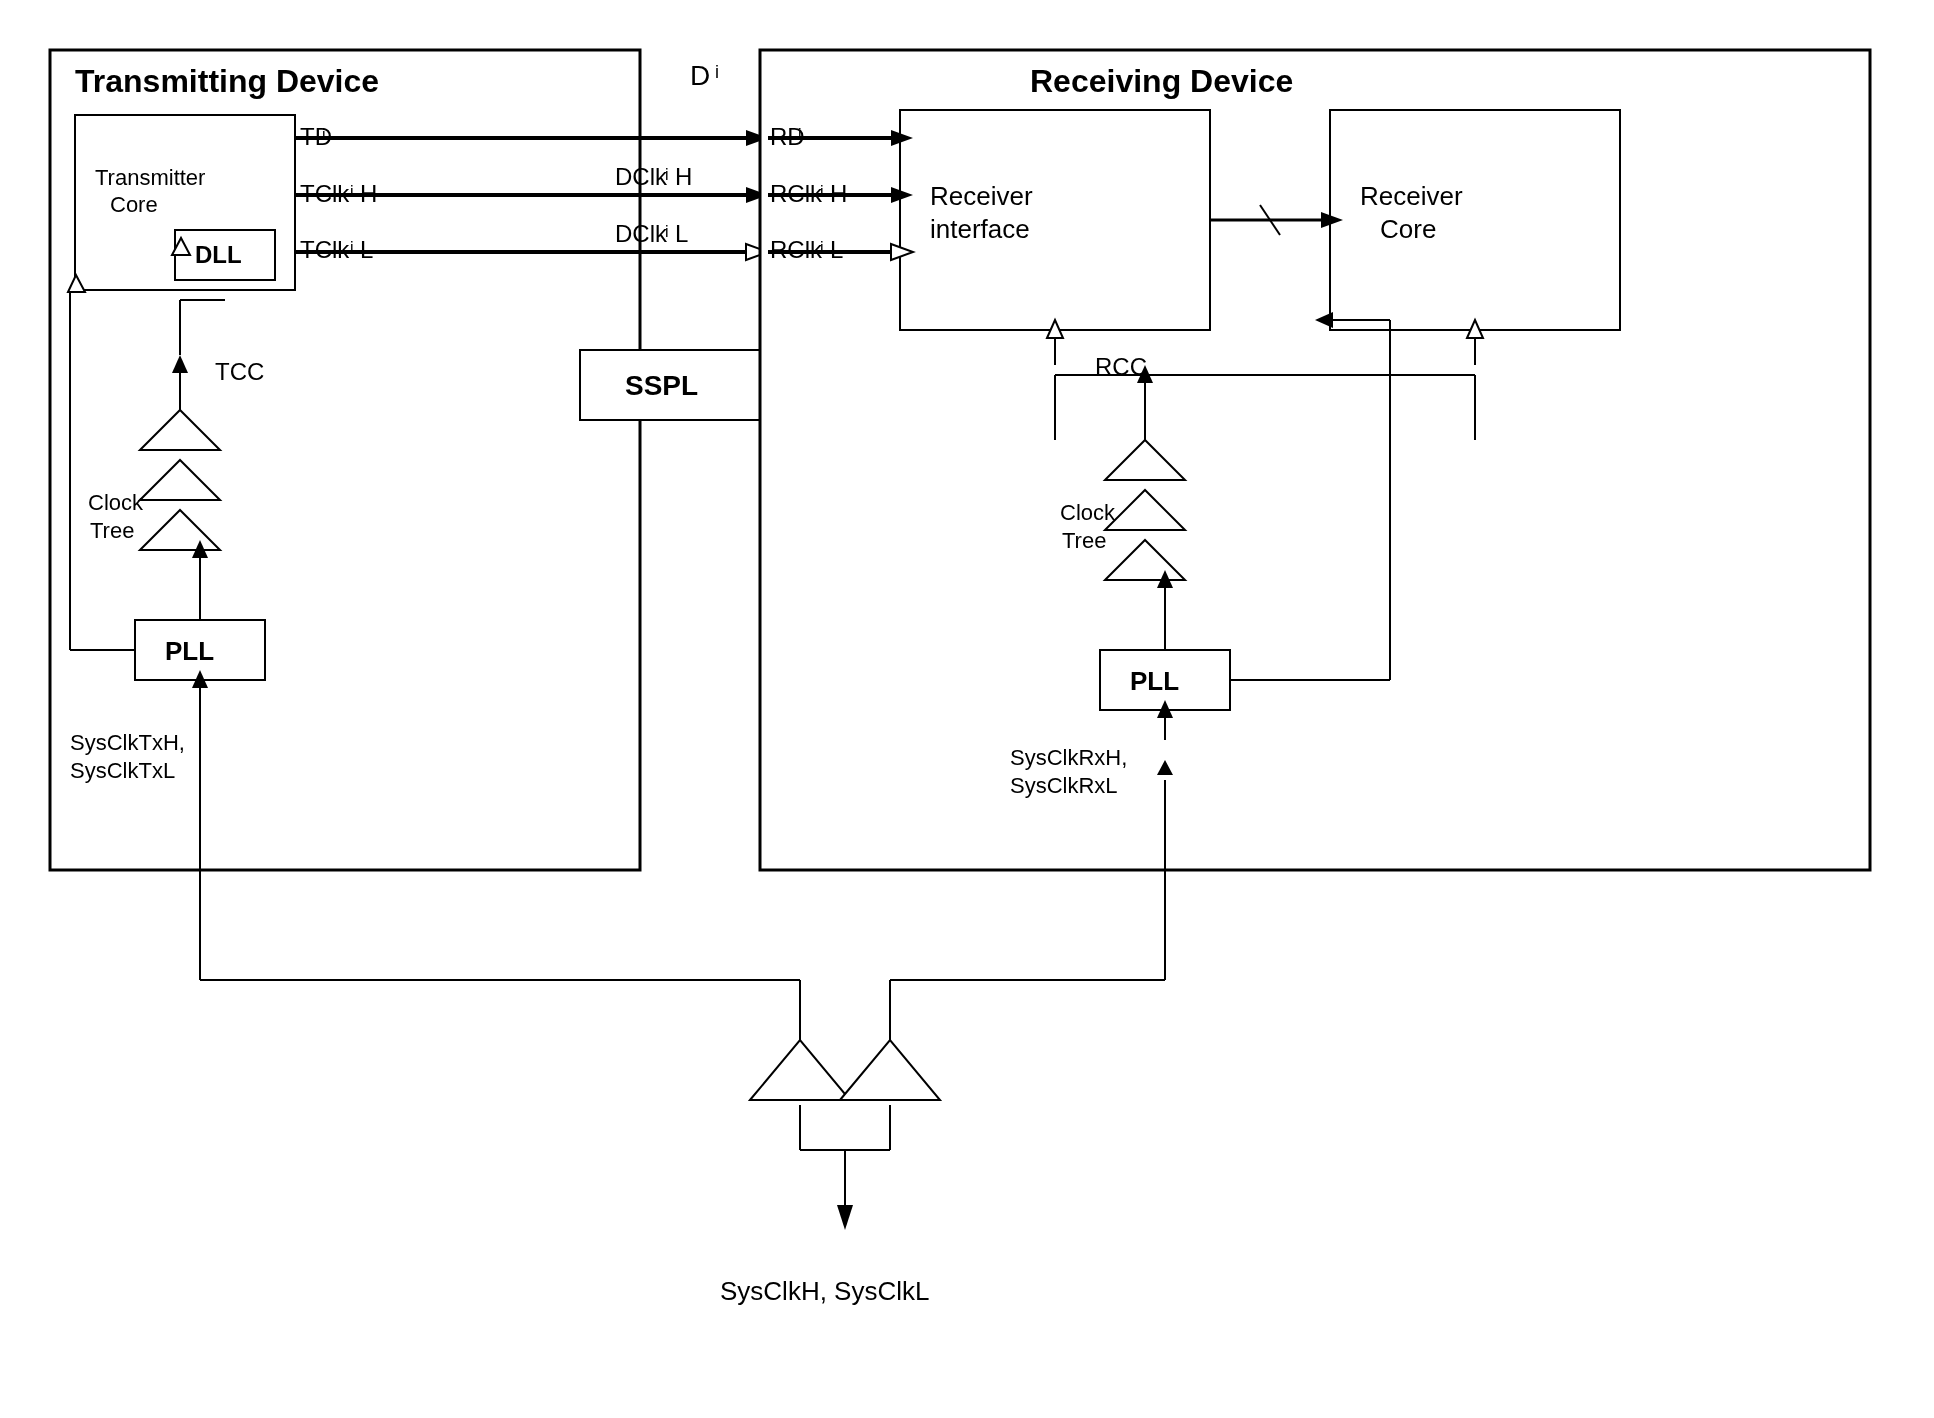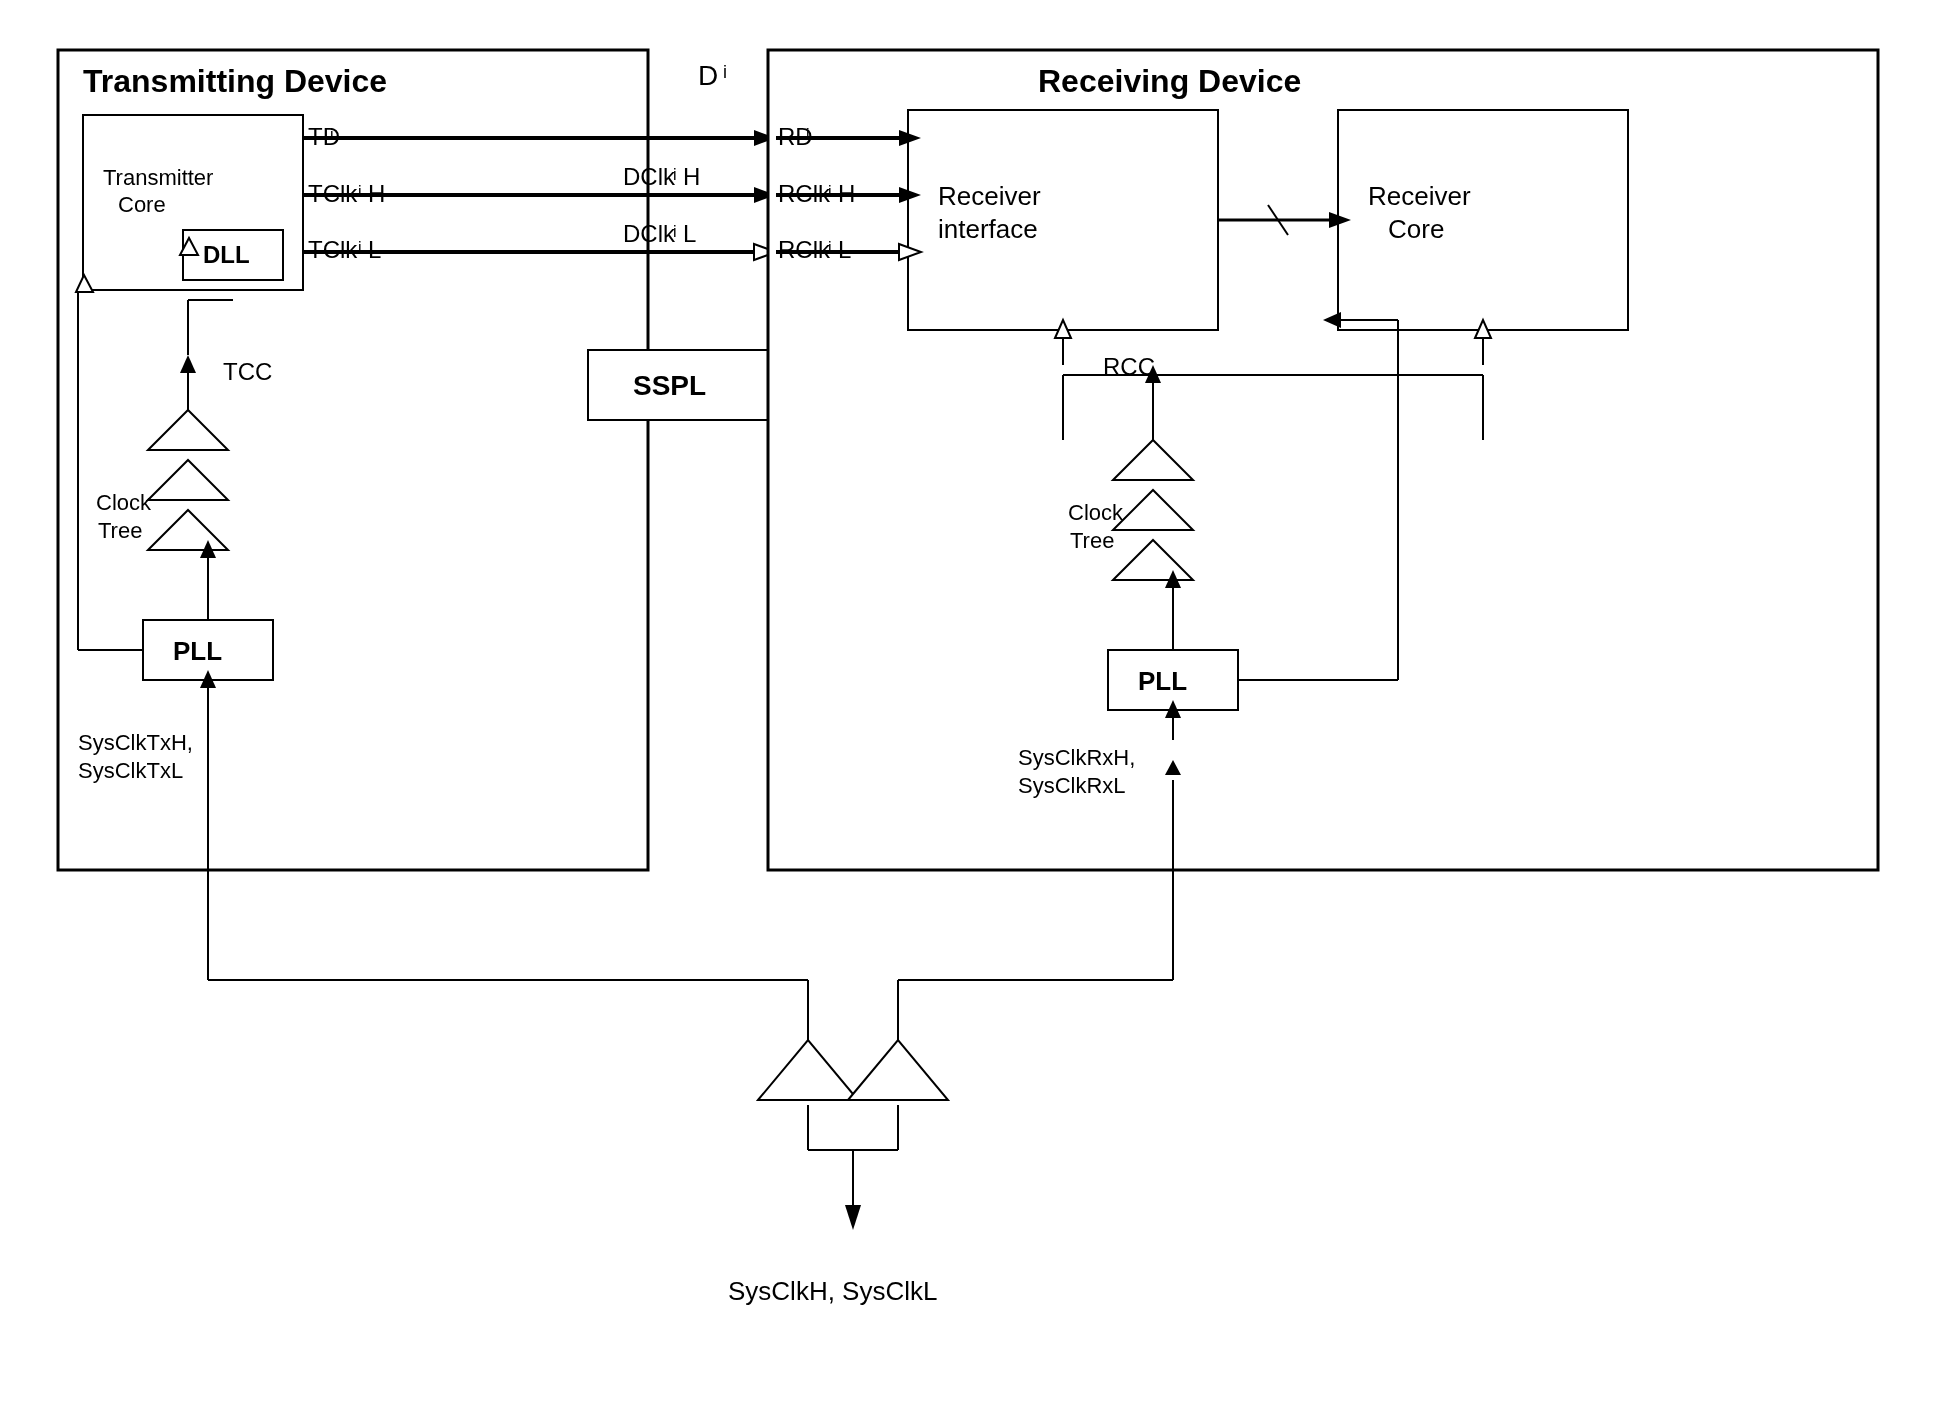--- a/index.html
+++ b/index.html
@@ -7,21 +7,21 @@
       background: #fff;
       width: 1934px;
       height: 1418px;
       position: relative;
       font-family: Arial, sans-serif;
       overflow: hidden;
     }
     .diagram-container {
       position: absolute;
       top: 20px;
-      left: 28px;
+      left: 20px;
       width: 1894px;
       height: 1378px;
     }
     svg {
       width: 100%;
       height: 100%;
     }
   </style>
 </head>
 <body>

